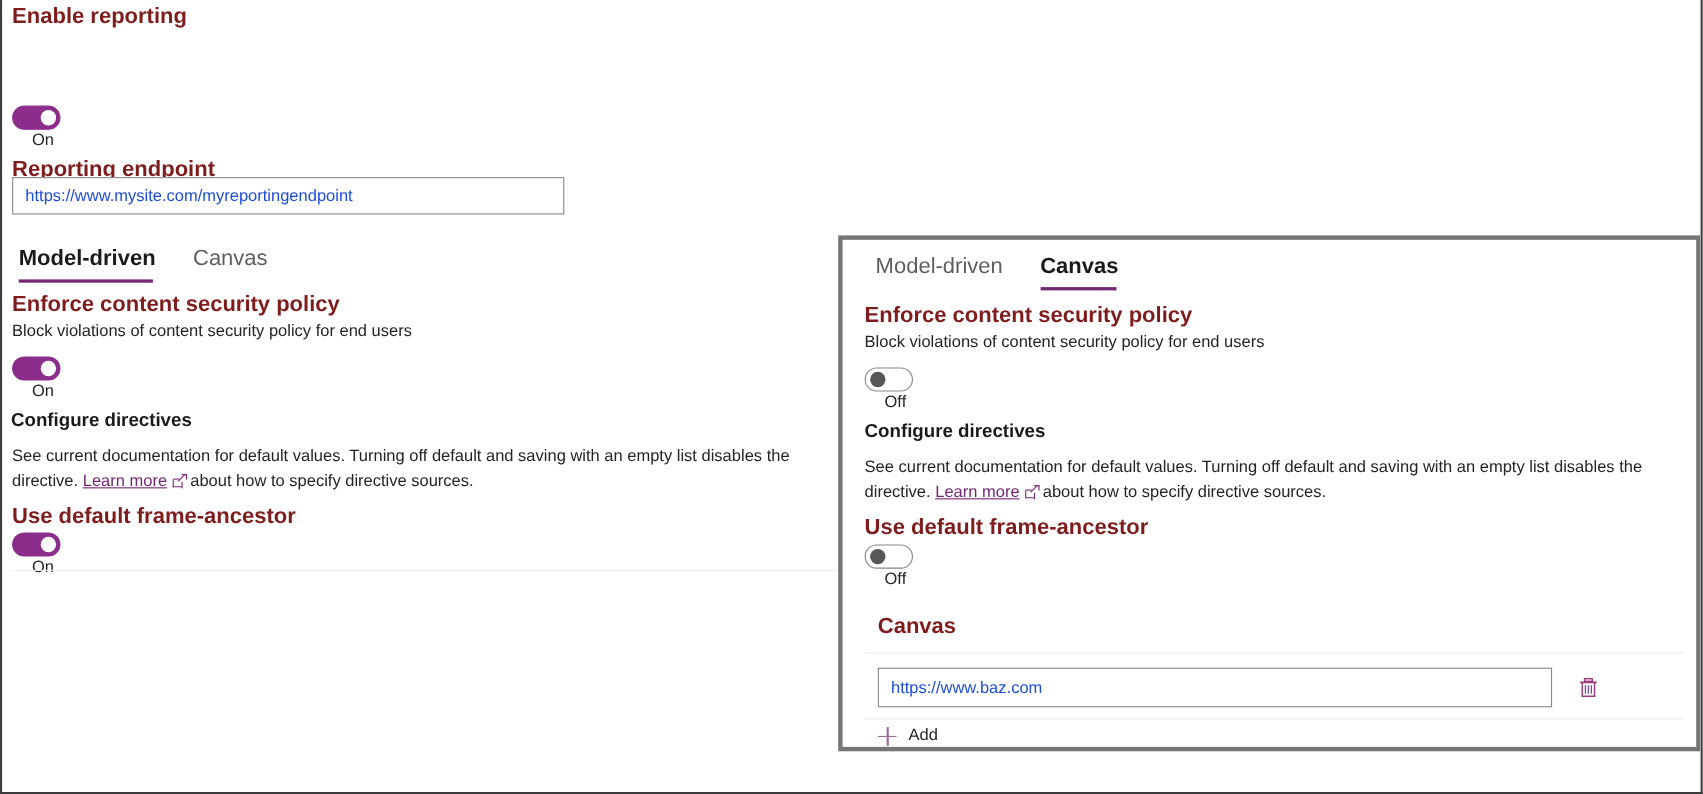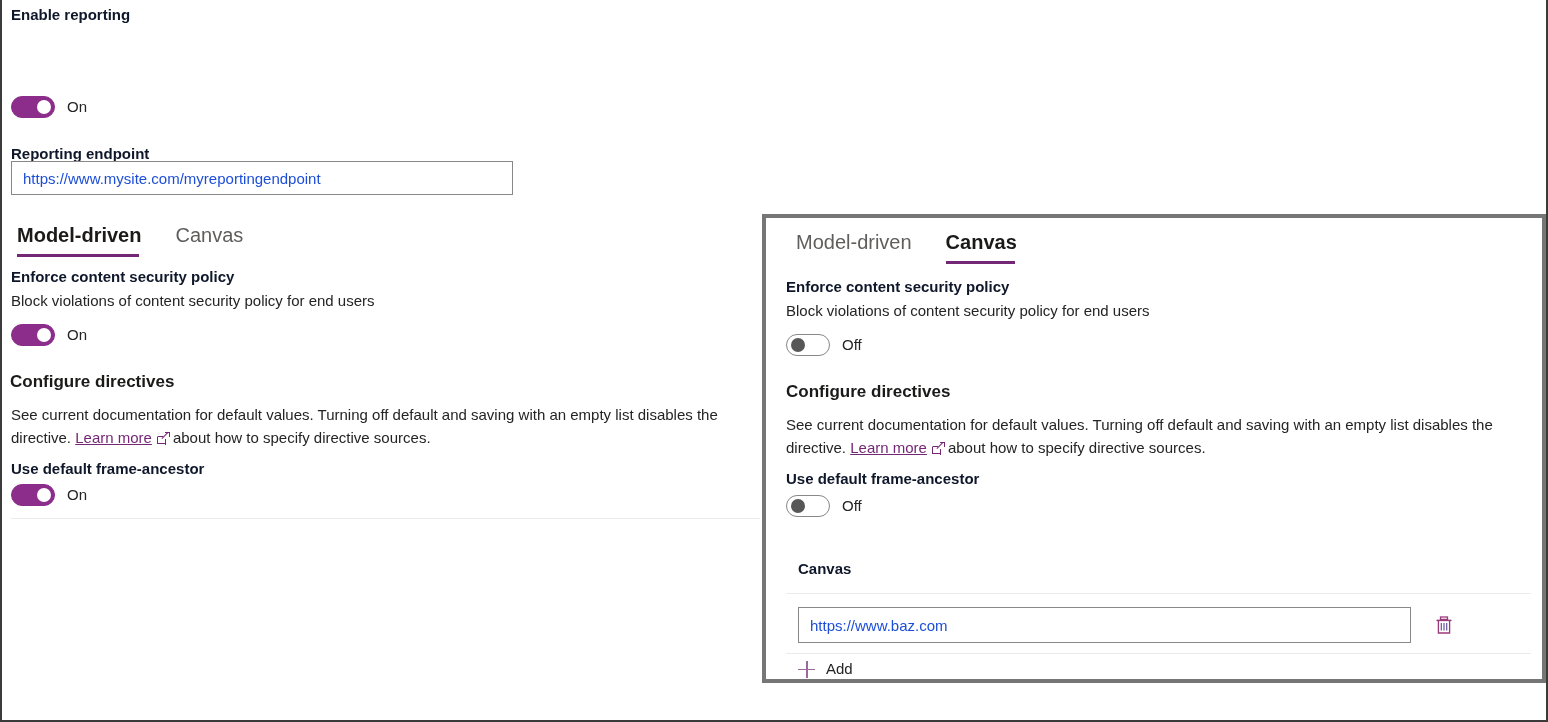--- a/index.html
+++ b/index.html
@@ -21,23 +21,23 @@
     background: #ffffff;
     box-sizing: border-box;
     border-left: 2px solid #3b3b3b;
     border-right: 2px solid #3b3b3b;
     border-bottom: 2px solid #3b3b3b;
     overflow: hidden;
   }
 
   
   .field-label {
-    font-size: 15px;
+    font-size: 20px;
     font-weight: 700;
-    color: #0f172a;
+    color: #7f1d1d;
     line-height: 20px;
   }
   .body-text {
     font-size: 15px;
     font-weight: 400;
     color: #242424;
     line-height: 23px;
   }
   .section-heading {
     font-size: 17px;
@@ -117,20 +117,21 @@
     height: 5px;
     border-top: 1.4px solid #742774;
     border-right: 1.4px solid #742774;
     box-sizing: border-box;
   }
 
   
   .toggle-row {
     display: flex;
     align-items: center;
+    flex-direction: column;
   }
   .switch {
     width: 44px;
     height: 22px;
     border-radius: 11px;
     position: relative;
     box-sizing: border-box;
     cursor: pointer;
     flex: 0 0 auto;
   }

